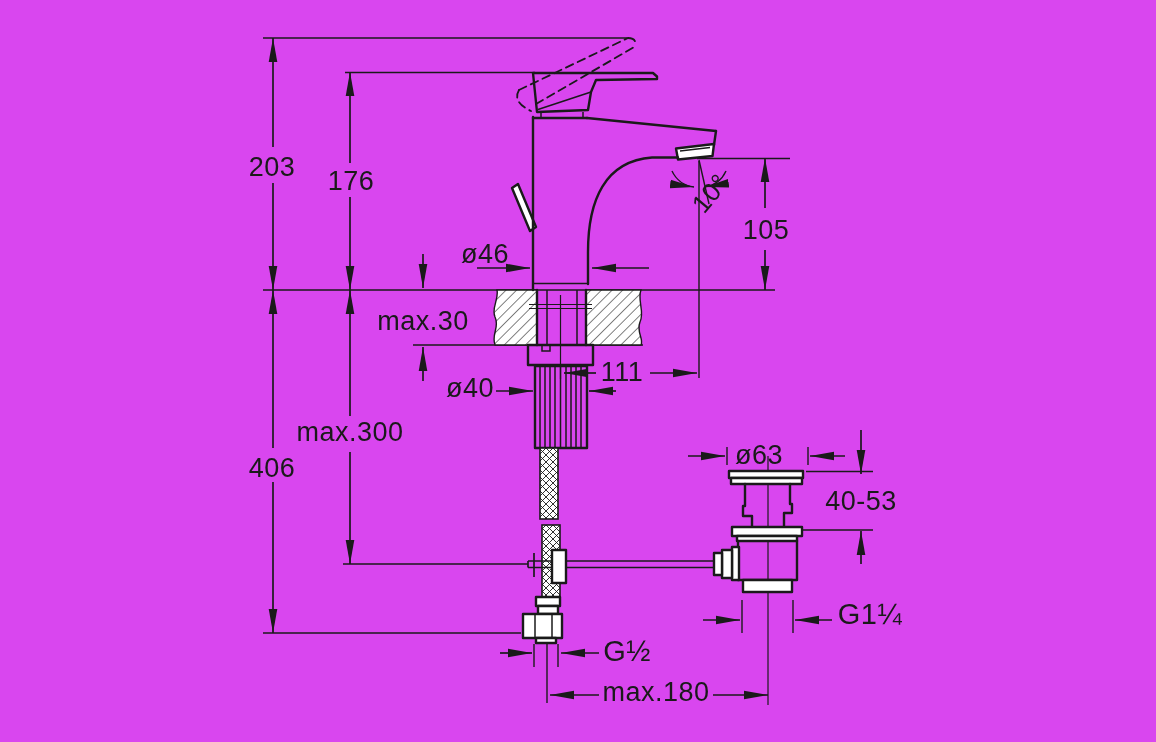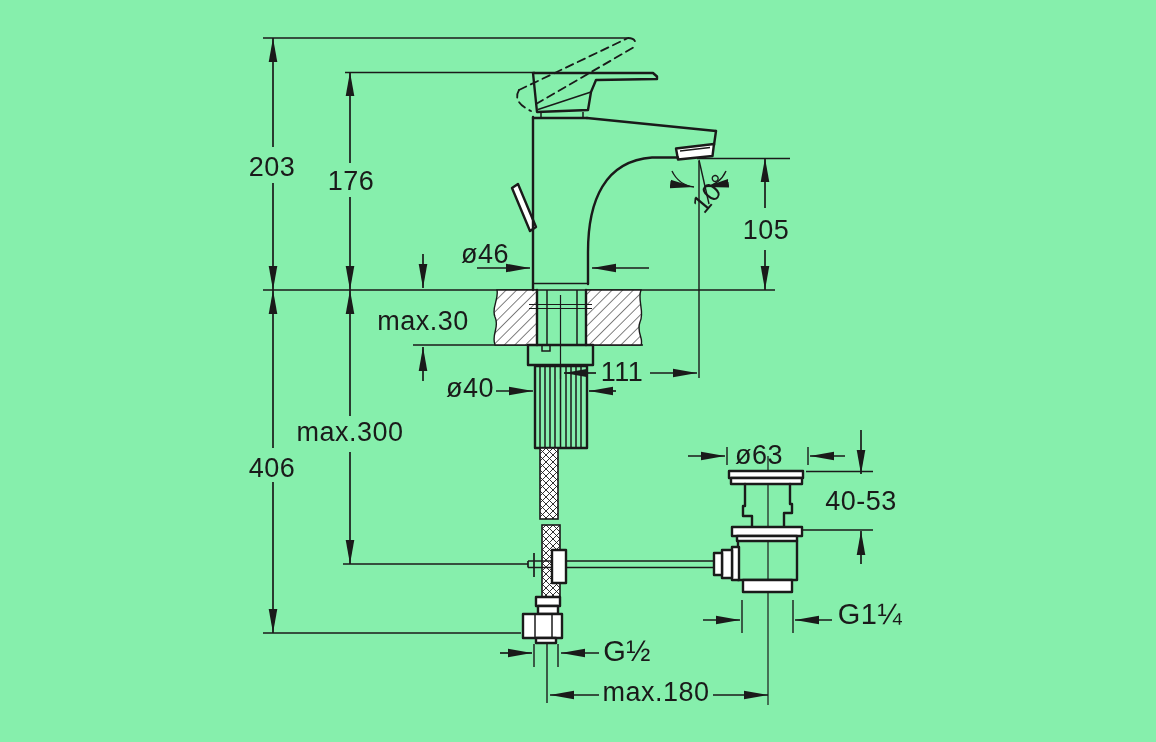--- a/index.html
+++ b/index.html
@@ -1,17 +1,17 @@
 <!DOCTYPE html>
 <html><head>
 <meta charset="utf-8">
 <style>
   html,body{margin:0;padding:0;background:#ffffff;}
   body{width:1156px;height:742px;overflow:hidden;font-family:"Liberation Sans",sans-serif;}
-  .page{width:1156px;height:742px;background:#86efac;position:relative;}
+  .page{width:1156px;height:742px;background:#d946ef;position:relative;}
   svg{display:block;}
   .obj{stroke:#1a1a1a;stroke-width:2.4;fill:none;stroke-linecap:round;stroke-linejoin:round;}
   .objfill{stroke:#1a1a1a;stroke-width:2.4;fill:#ffffff;stroke-linejoin:round;}
   .thin{stroke:#1a1a1a;stroke-width:1.4;fill:none;}
   .ctr{stroke:#1a1a1a;stroke-width:1.2;fill:none;}
   .dim{stroke:#1a1a1a;stroke-width:1.7;fill:none;}
   .dash{stroke:#1a1a1a;stroke-width:1.8;fill:none;stroke-dasharray:8 5;stroke-linecap:round;}
   .rib{stroke:#1a1a1a;stroke-width:1.5;fill:none;}
   text{fill:#1a1a1a;font-family:"Liberation Sans",sans-serif;font-size:27px;letter-spacing:0.5px;}
   text.big{font-size:29px;}

